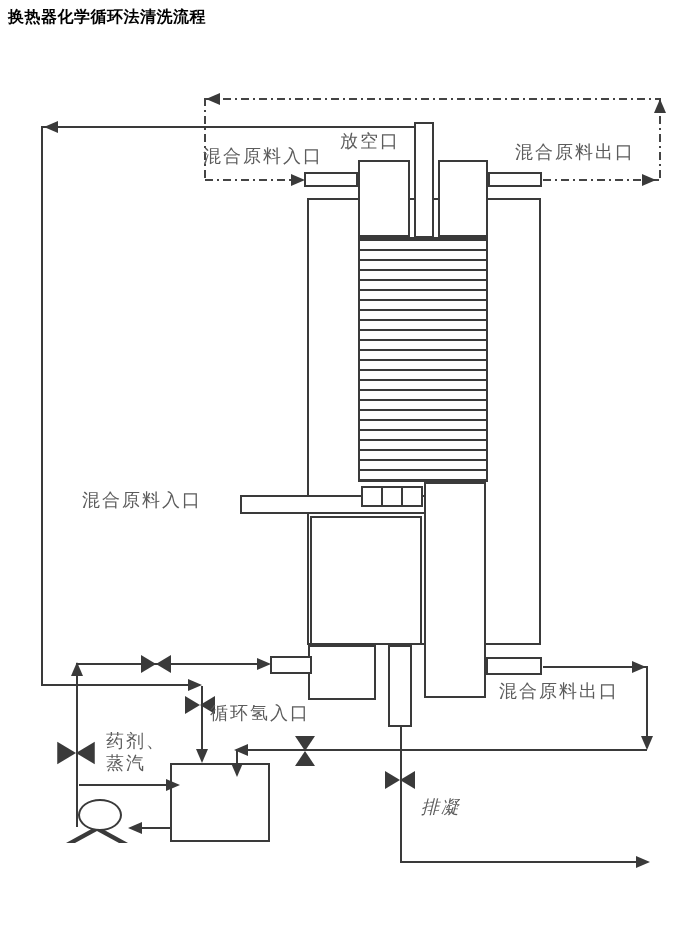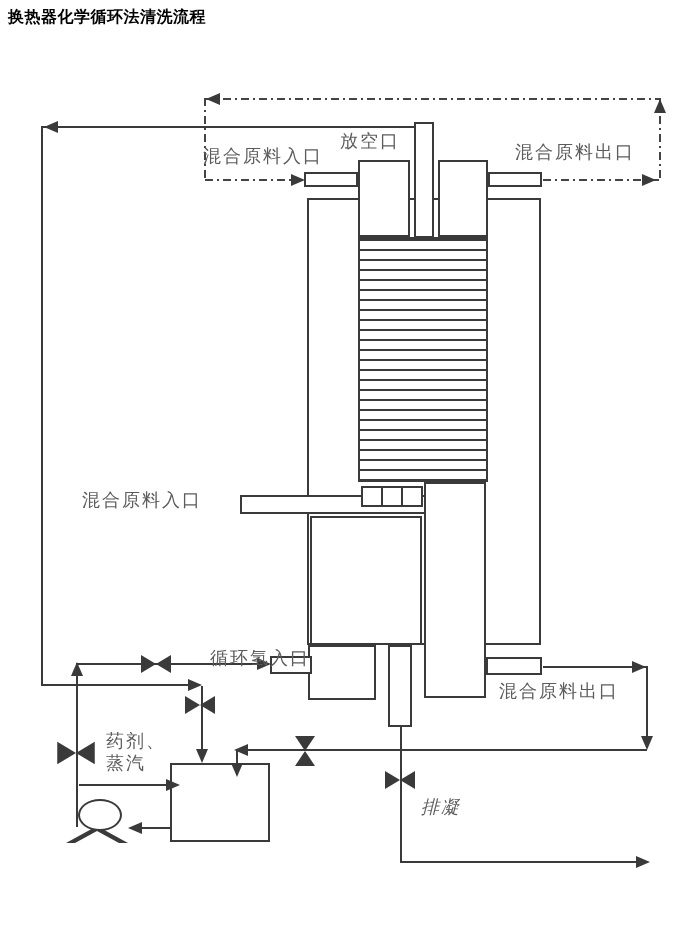--- a/index.html
+++ b/index.html
@@ -127,20 +127,20 @@
   <div class="ar ar-r" style="left:632px;top:661px;"></div>
   <div class="ar ar-d" style="left:641px;top:736px;"></div>
   <div class="ar ar-l" style="left:234px;top:744px;"></div>
   <div class="ar ar-d" style="left:231px;top:763px;"></div>
   <div class="ar ar-r" style="left:636px;top:856px;"></div>
 
   <div class="lbl" style="left:340px;top:131px;">放空口</div>
   <div class="lbl" style="left:203px;top:146px;">混合原料入口</div>
   <div class="lbl" style="left:507px;top:142px;margin-left:8px;">混合原料出口</div>
   <div class="lbl" style="left:82px;top:490px;">混合原料入口</div>
-  <div class="lbl" style="left:210px;top:648px;">循环氢入口</div>
+  <div class="lbl" style="left:210px;top:703px;">循环氢入口</div>
   <div class="lbl" style="left:499px;top:681px;">混合原料出口</div>
   <div class="lbl" style="left:106px;top:731px;">药剂、</div>
   <div class="lbl" style="left:106px;top:753px;">蒸汽</div>
   <div class="lbl" style="left:421px;top:797px;font-style:italic;">排凝</div>
 
 
 </div>
 
 </body></html>

